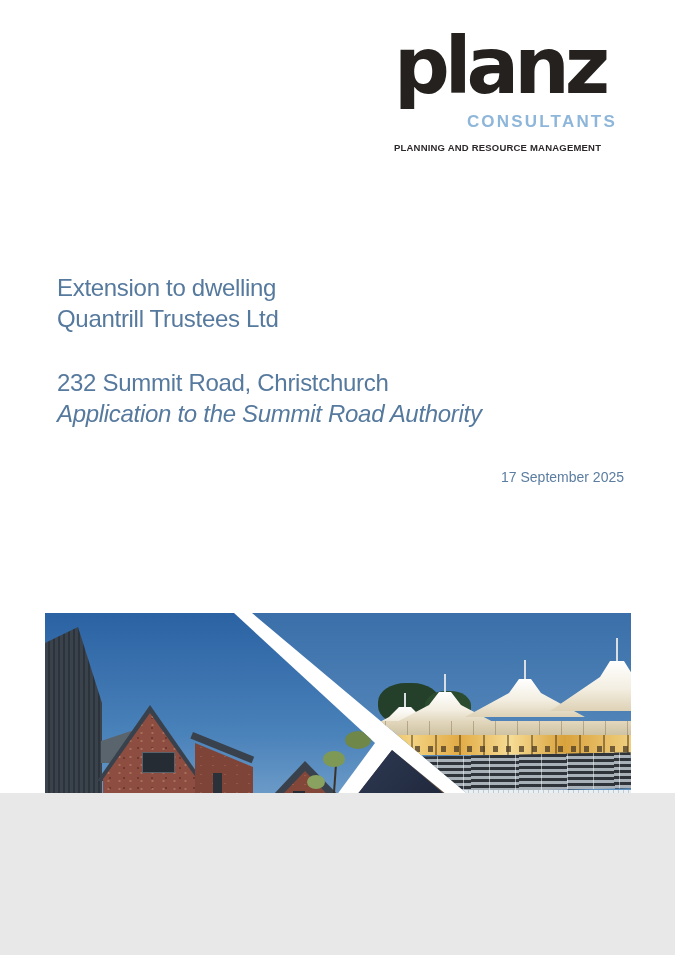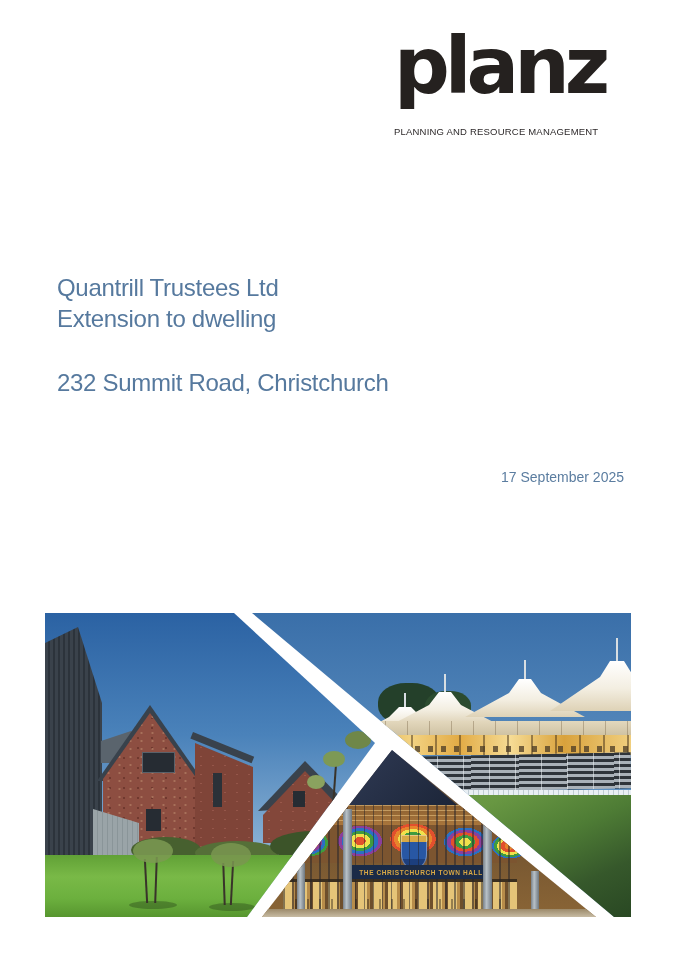--- a/index.html
+++ b/index.html
@@ -1,26 +1,26 @@
 <!DOCTYPE html>
 <html><head>
 <meta charset="utf-8">
 <style>
   html,body{margin:0;padding:0;background:#e8e8e8;}
-  .page{position:relative;width:675px;height:955px;background:#ffffff;margin:0 auto;
+  .page{position:relative;width:675px;height:793px;background:#ffffff;margin:0 auto;
         font-family:"Liberation Sans",sans-serif;overflow:hidden;}
 
   
   .logo{position:absolute;left:394px;top:24px;width:224px;}
   .logo-wordmark{font-family:"DejaVu Sans",sans-serif;font-weight:bold;font-size:78px;
                  letter-spacing:-5px;color:#25211f;height:84px;line-height:84px;}
   .logo-consultants{text-align:right;font-weight:bold;font-size:17px;letter-spacing:2.2px;
                     color:#8db6da;margin-top:4px;padding-right:1px;white-space:nowrap;}
-  .logo-tagline{font-weight:normal;font-size:9.5px;letter-spacing:0.2px;color:#2d292a;
-                margin-top:18px;white-space:nowrap;}
+  .logo-tagline{font-weight:bold;font-size:9.5px;letter-spacing:0.2px;color:#2d292a;
+                margin-top:10px;white-space:nowrap;}
 
   
   .title{position:absolute;left:57px;top:272px;font-size:24px;line-height:31px;
          color:#56799e;letter-spacing:-0.3px;}
   .title .addr{margin-top:33px;}
   .title .italic{font-style:italic;}
   .date{position:absolute;top:469px;right:51px;font-size:14px;color:#5b7da0;}
 
   
   .collage{position:absolute;left:45px;top:613px;width:586px;height:305px;}
@@ -122,27 +122,29 @@
   .t-ground{left:217px;top:296px;width:334px;height:8px;
           background:linear-gradient(180deg,#9c8a6a,#c7bba3);}
 </style>
 </head>
 <body>
 
 <div class="page">
 
   <div class="logo">
     <div class="logo-wordmark">planz</div>
+    <div class="logo-consultants">CONSULTANTS</div>
     <div class="logo-tagline">PLANNING AND RESOURCE MANAGEMENT</div>
   </div>
 
   <div class="title">
+    <div>Extension to dwelling</div>
     <div>Quantrill Trustees Ltd</div>
-    <div>Extension to dwelling</div>
     <div class="addr">232 Summit Road, Christchurch</div>
+    <div class="italic">Application to the Summit Road Authority</div>
   </div>
 
   <div class="date">17 September 2025</div>
 
   <div class="collage">
 
     <div class="photo ph-houses">
       <div class="h-sky"></div>
       <div class="h-barn"></div>
       <div class="h-midroof"></div>

